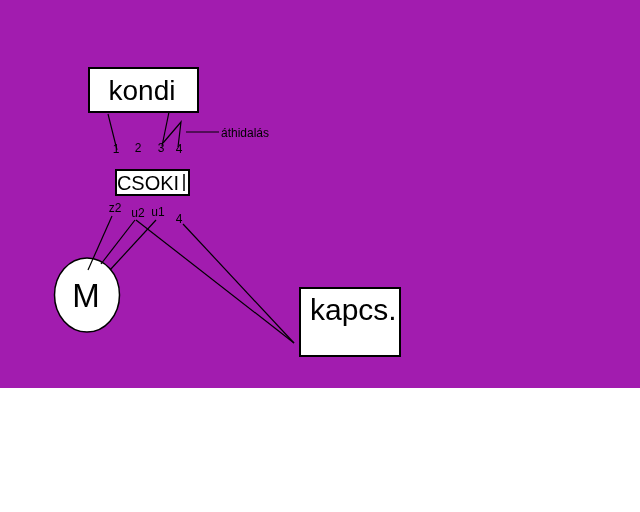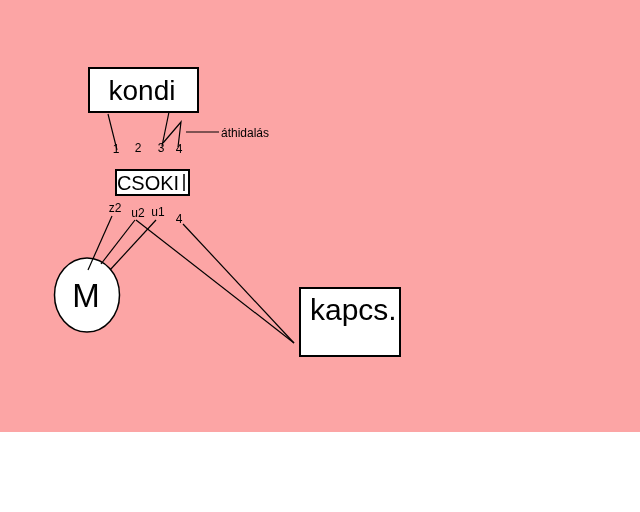--- a/index.html
+++ b/index.html
@@ -3,22 +3,22 @@
 <meta charset="utf-8">
 <style>
   html, body {
     margin: 0;
     padding: 0;
     background: #ffffff;
   }
   .canvas {
     position: relative;
     width: 640px;
-    height: 432px;
-    background: #fca5a5;
+    height: 388px;
+    background: #a21caf;
     overflow: hidden;
   }
   svg {
     position: absolute;
     left: 0;
     top: 0;
   }
   svg text {
     font-family: "Liberation Sans", sans-serif;
     fill: #000000;

